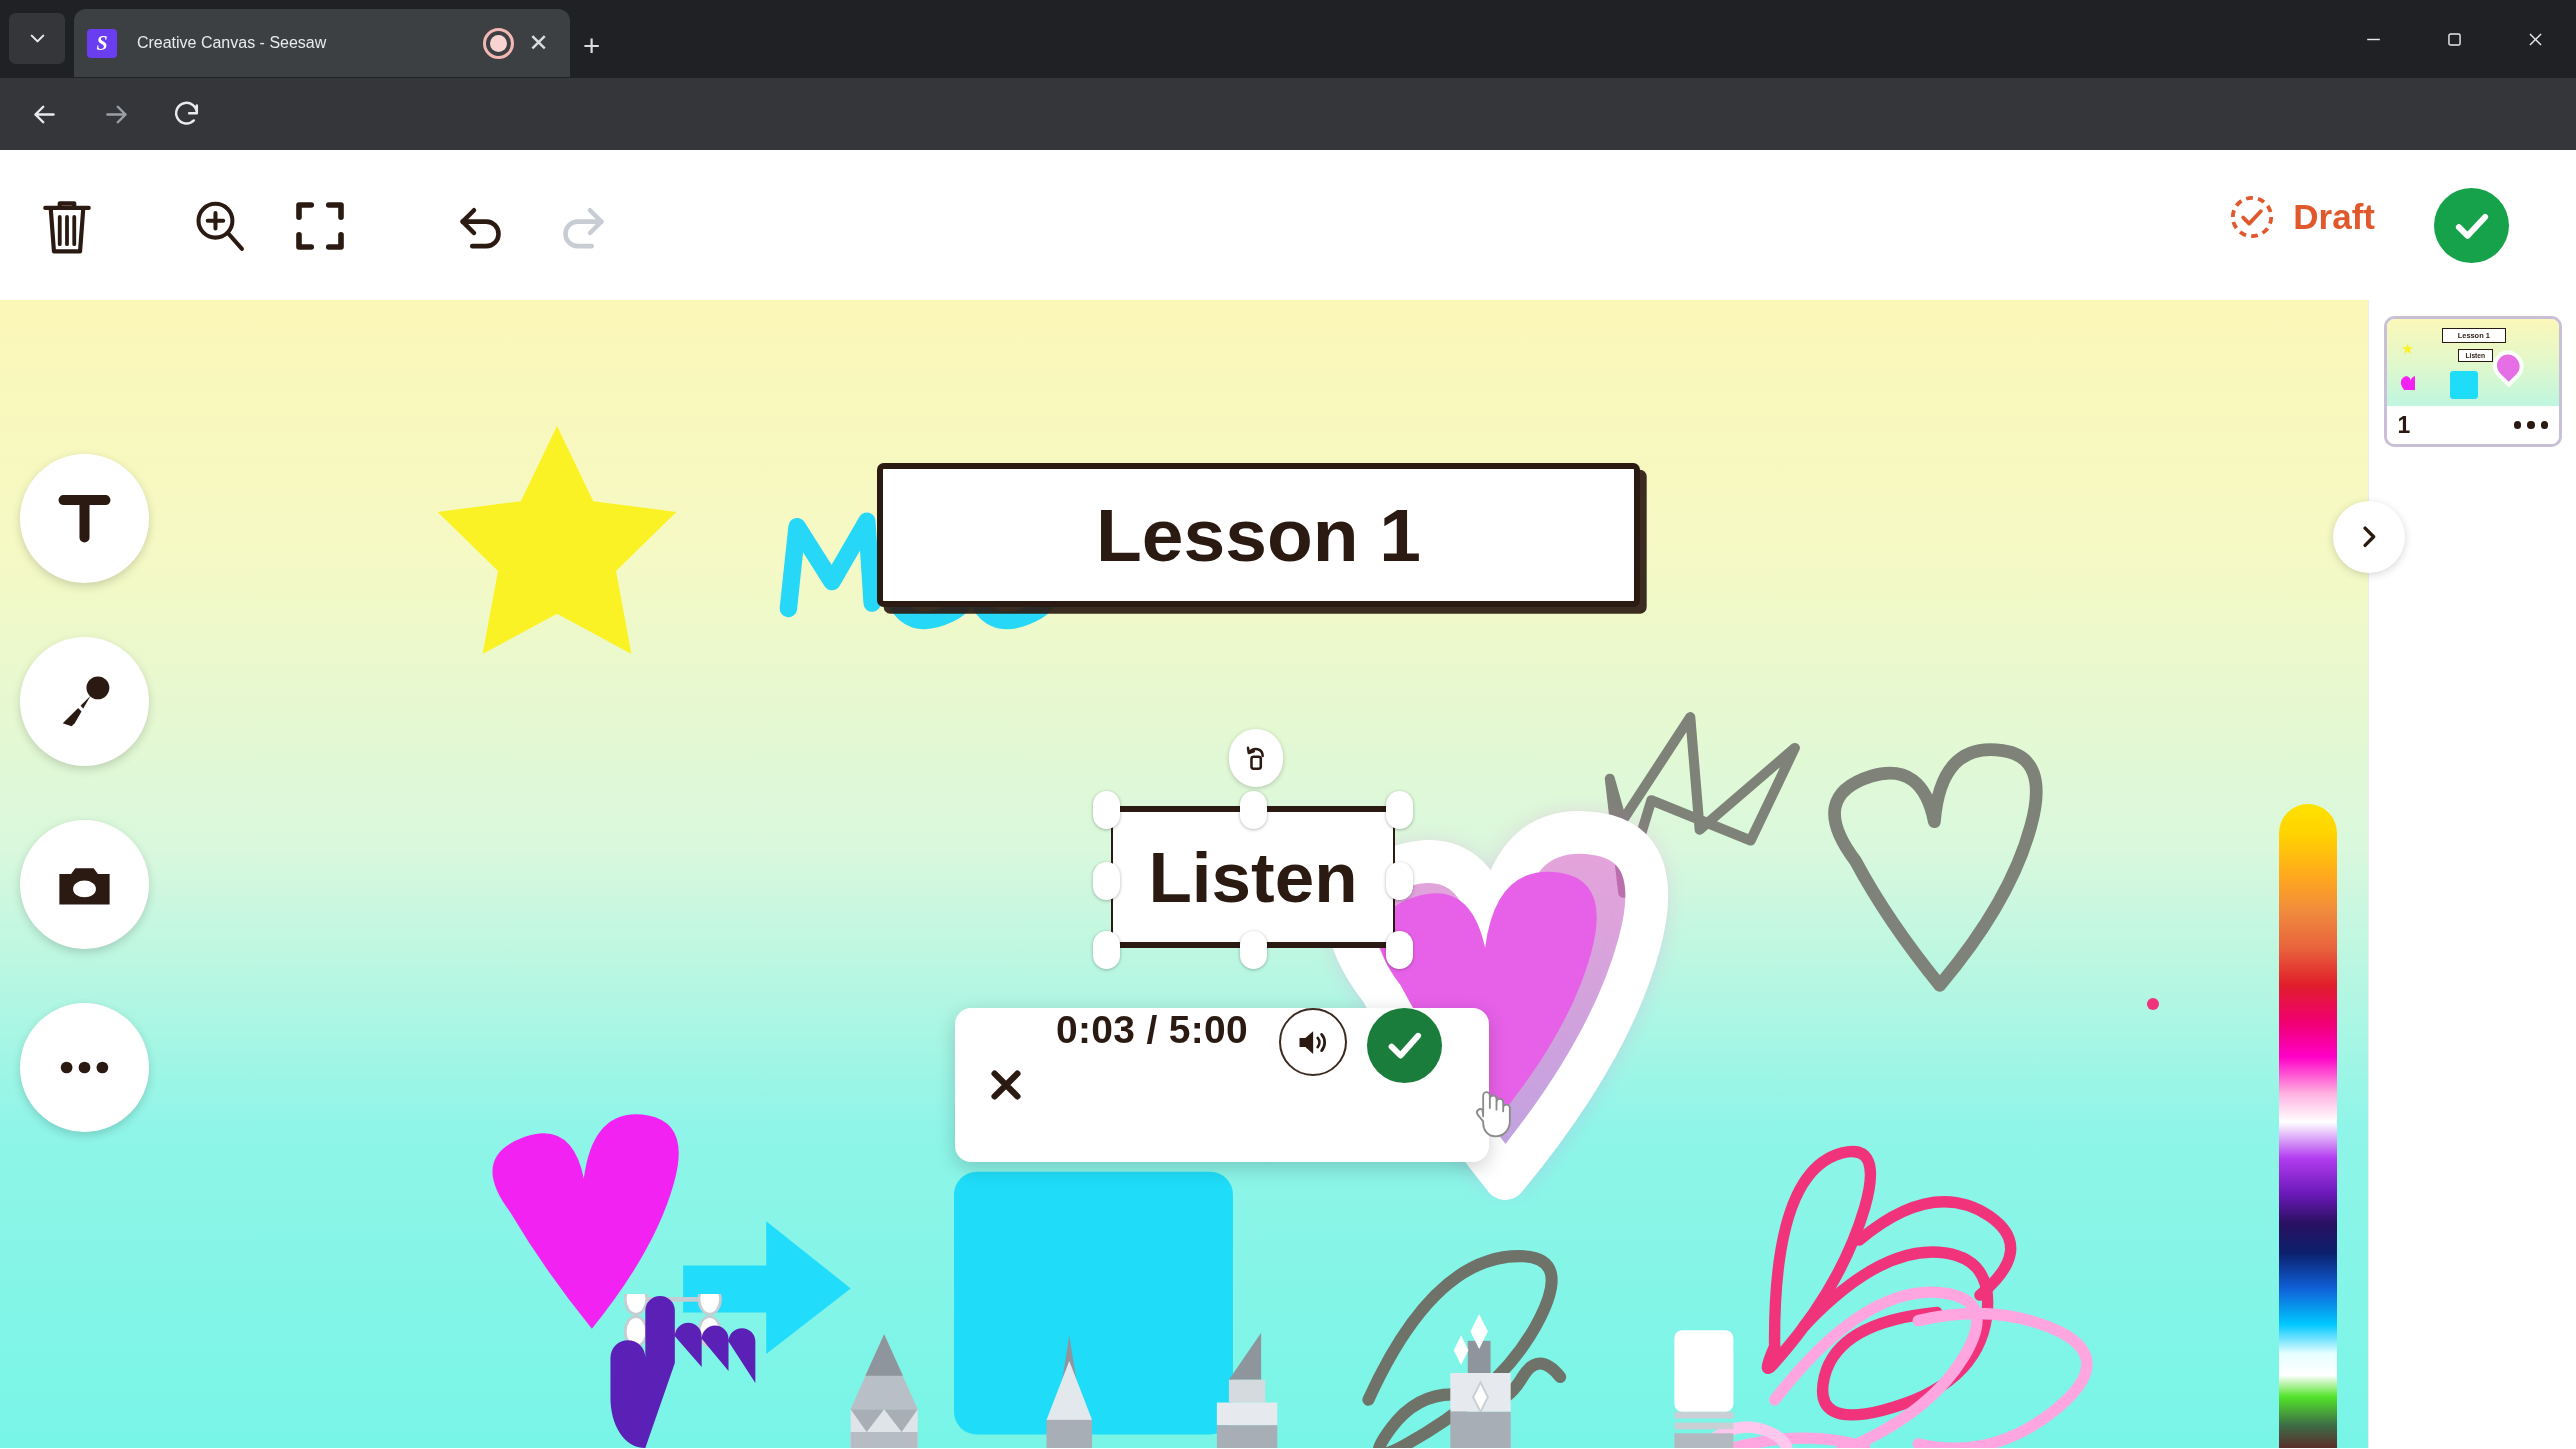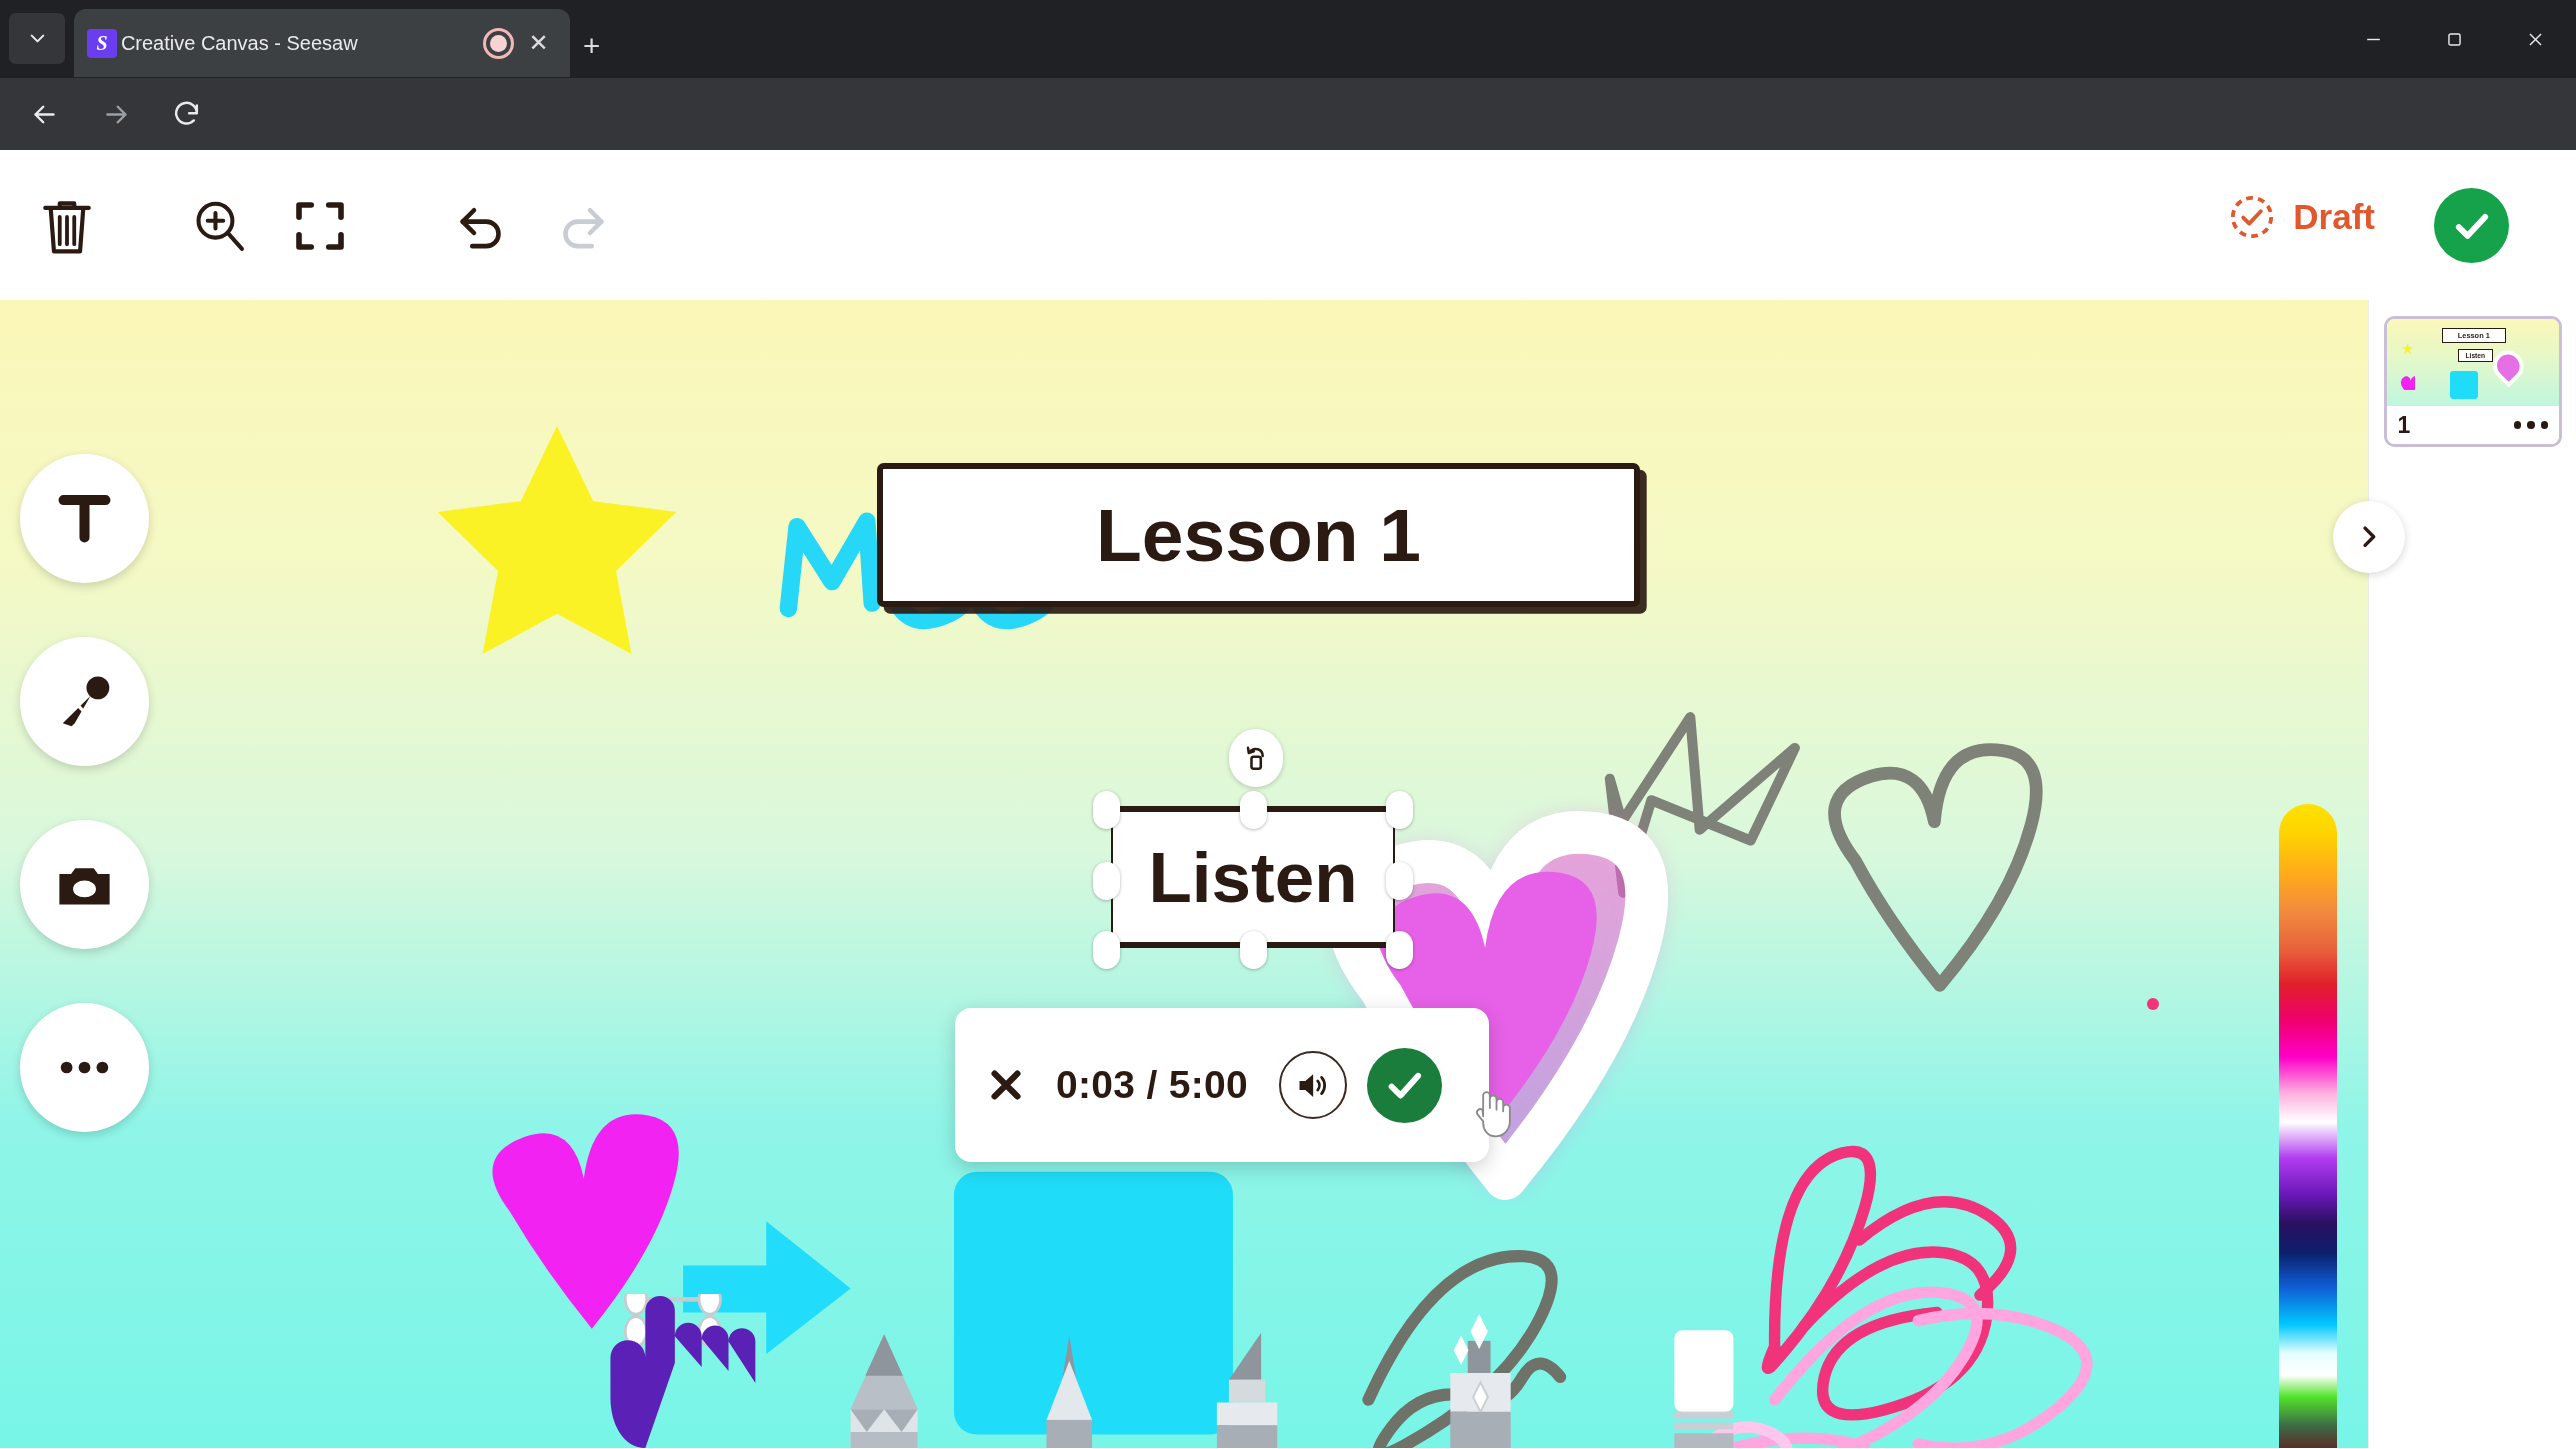--- a/index.html
+++ b/index.html
@@ -12,21 +12,21 @@
   .tabstrip { position:absolute; left:0; top:0; width:2576px; height:78px; background:#202124; }
   .tab-search { position:absolute; left:9.4px; top:13.4px; width:56px; height:51px;
                 background:#35363a; border-radius:6.7px; display:flex; align-items:center; justify-content:center; }
   .tab-search svg { width:23px; height:23px; }
 
   .tab { position:absolute; left:74px; top:9.4px; width:496px; height:68px;
          background:#3c4043; border-radius:12px 12px 0 0; display:flex; align-items:center; padding:0 13.4px; }
   .tab-favicon { width:29.5px; height:29.5px; border-radius:4px; background:#6a3df0;
                  display:flex; align-items:center; justify-content:center; flex:0 0 auto;
                  color:#fff; font-size:20px; font-weight:bold; font-style:italic; line-height:1; font-family:"Liberation Serif", serif;}
-  .tab-title { color:#e8eaed; font-size:20px; margin-left:4px; white-space:nowrap;
+  .tab-title { color:#e8eaed; font-size:16px; margin-left:20px; white-space:nowrap;
                overflow:hidden; text-overflow:ellipsis; flex:1 1 auto; }
   .tab-rec { width:31px; height:31px; border-radius:50%; border:3.4px solid #f2b8b5;
              background:#3c4043; flex:0 0 auto; margin-left:6.7px; position:relative; }
   .tab-rec::after { content:""; position:absolute; inset:4px; border-radius:50%; background:#f7d4d2; }
   .tab-close { width:36px; height:36px; flex:0 0 auto; margin-left:6.7px;
                display:flex; align-items:center; justify-content:center; color:#dadce0; font-size:24px; }
   .newtab { position:absolute; left:570px; top:24px; width:43px; height:43px;
             display:flex; align-items:center; justify-content:center; color:#dadce0; font-size:29.5px; font-weight:300;}
 
   .wincontrols { position:absolute; right:0; top:0; height:78px; display:flex; }
@@ -74,21 +74,21 @@
   .canvas svg.layer { position:absolute; left:0; top:0; width:2368px; height:1148px; }
 
   
   .rail { position:absolute; left:20px; top:154px; width:134px; }
   .rail-btn { width:129px; height:129px; border-radius:50%; background:#fff; margin-bottom:54px;
               display:flex; align-items:center; justify-content:center; box-shadow:0 3.4px 9.4px rgba(0,0,0,.16); }
   .rail-btn svg { width:67px; height:67px; }
 
   
   .recorder { position:absolute; left:955px; top:708px; width:534px; height:154px; background:#fff;
-              border-radius:16px; box-shadow:0 5.4px 19px rgba(0,0,0,.18); display:flex; align-items:center; }
+              border-radius:16px; box-shadow:0 5.4px 19px rgba(0,0,0,.18); display:flex; align-items:flex-start; }
   .rec-close { width:101px; height:154px; display:flex; align-items:center; justify-content:center; }
   .rec-close svg { width:42px; height:42px; }
   .rec-time { font-size:39px; color:#2b1a12; font-weight:bold; letter-spacing:0.3px; flex:0 0 auto; }
   .rec-speaker { width:68px; height:68px; border-radius:50%; border:2.7px solid #3b2a20;
                  display:flex; align-items:center; justify-content:center; margin-left:31px; flex:0 0 auto; }
   .rec-speaker svg { width:39px; height:39px; }
   .rec-confirm { width:75px; height:75px; border-radius:50%; background:#1a7d3c;
                  display:flex; align-items:center; justify-content:center; margin-left:20px; flex:0 0 auto; }
   .rec-confirm svg { width:43px; height:43px; }
 

